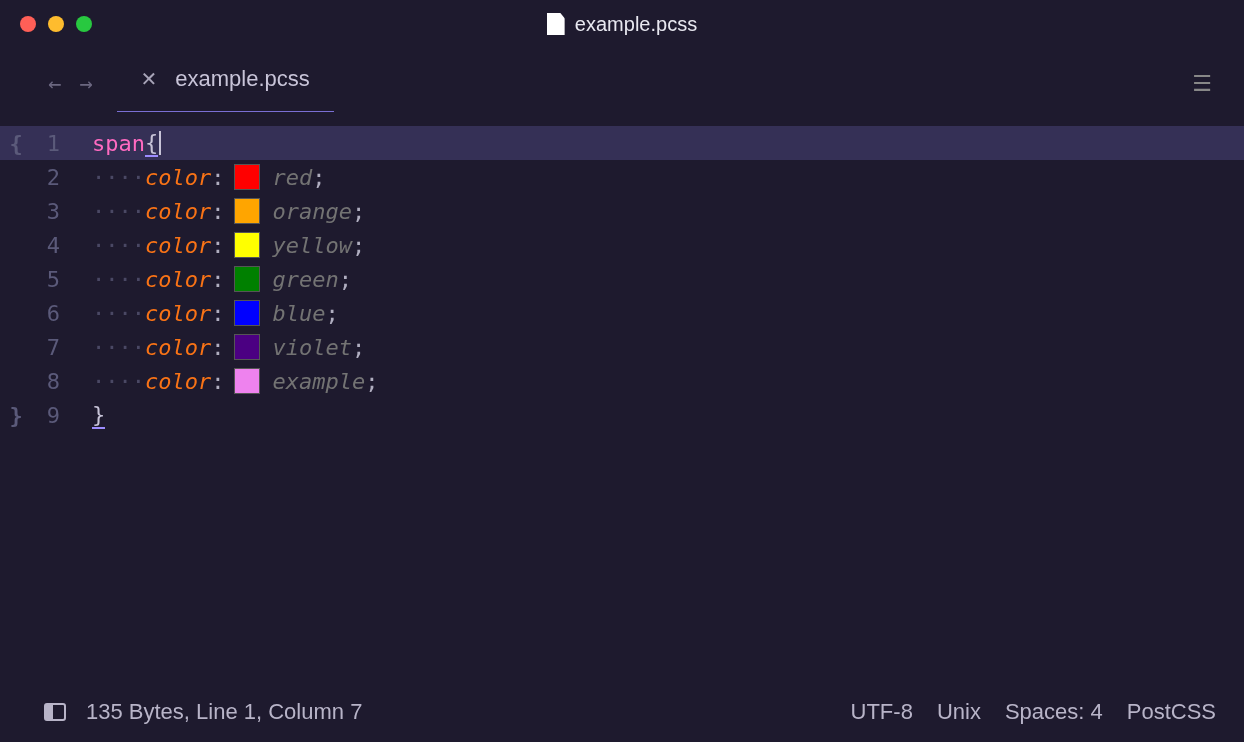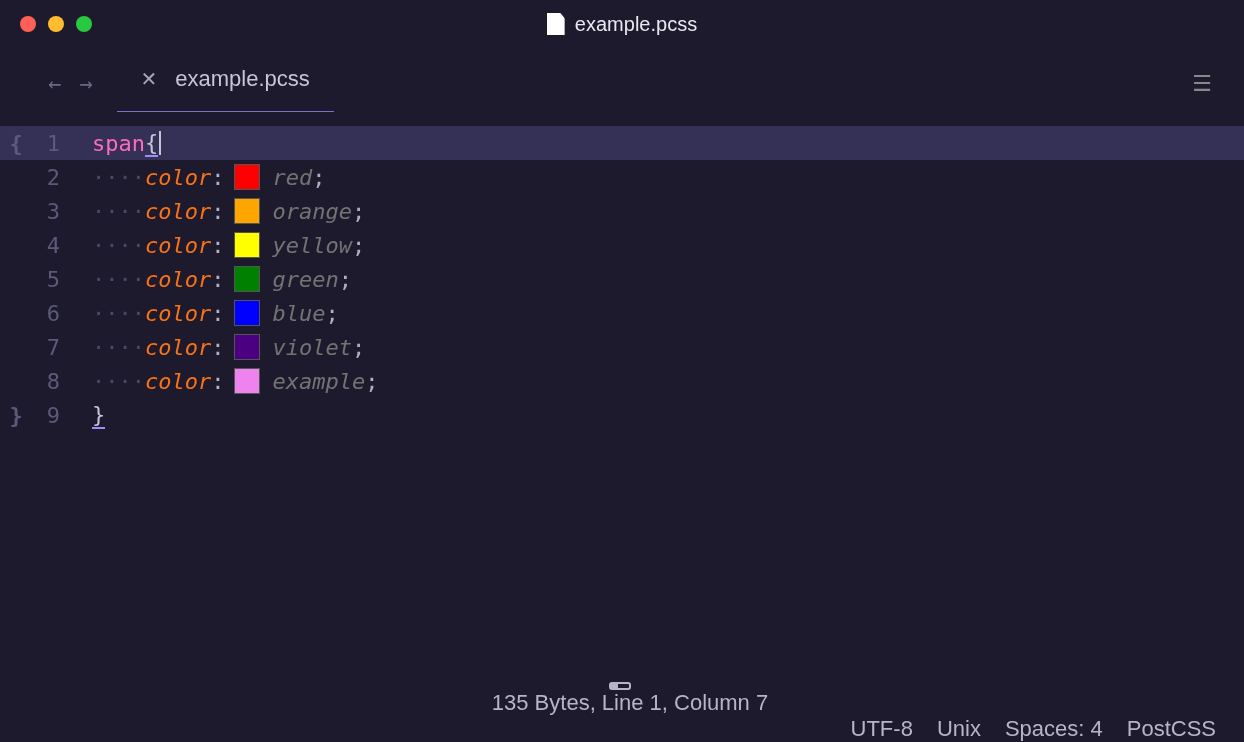--- a/index.html
+++ b/index.html
@@ -148,21 +148,20 @@
       bottom: 0;
       left: 16px;
       right: 0;
       height: 60px;
       display: flex;
       align-items: center;
       padding: 0 28px;
       color: #b8b4c8;
       font-size: 22px;
       font-family: -apple-system, BlinkMacSystemFont, sans-serif;
-      flex-direction: column;
     }
     .sb-panel-icon {
       width: 22px;
       height: 18px;
       border: 2px solid #b8b4c8;
       border-radius: 3px;
       position: relative;
       margin-right: 20px;
       cursor: pointer;
     }

